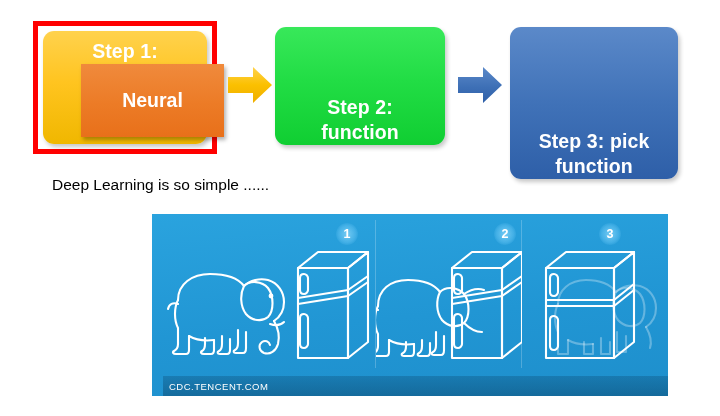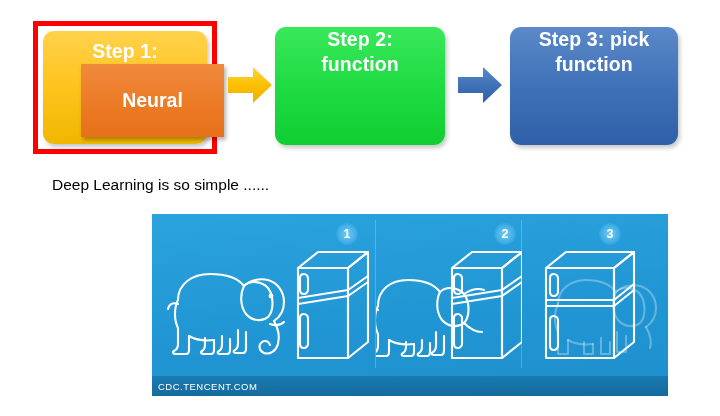--- a/index.html
+++ b/index.html
@@ -30,21 +30,21 @@
     border: 5px solid #FF0000;
     box-sizing: border-box;
     background: #ffffff;
   }
 
   .step-box {
     position: absolute;
     box-sizing: border-box;
     border-radius: 11px;
     display: flex;
-    align-items: flex-start;
+    align-items: flex-end;
     justify-content: center;
     text-align: center;
     color: #ffffff;
     font-size: 19.5px;
     line-height: 25px;
     letter-spacing: 0.1px;
     box-shadow: 2px 3px 4px rgba(0,0,0,0.22);
   }
 
   #step1-box {
@@ -73,21 +73,21 @@
   }
 
   #step2-box {
     left: 275px; top: 27px;
     width: 170px; height: 118px;
     background: linear-gradient(180deg, #38E85A 0%, #22DD45 45%, #10CE32 100%);
   }
 
   #step3-box {
     left: 510px; top: 27px;
-    width: 168px; height: 118px;
+    width: 168px; height: 152px;
     background: linear-gradient(180deg, #5B89C9 0%, #4072B8 50%, #2E5FA8 100%);
   }
 
   .arrow {
     position: absolute;
     width: 44px; height: 38px;
   }
   #arrow1 { left: 228px; top: 66px; }
   #arrow2 { left: 458px; top: 66px; }
 
@@ -134,21 +134,21 @@
   #num2 { left: 342px; top: 9px; }
   #num3 { left: 447px; top: 9px; }
 
   .art { position: absolute; }
   #art1 { left: 0px;   top: 18px; width: 224px; height: 140px; }
   #art2 { left: 224px; top: 18px; width: 146px; height: 140px; }
   #art3 { left: 370px; top: 18px; width: 146px; height: 140px; }
 
   #watermark-bar {
     position: absolute;
-    left: 0; bottom: 0;
+    left: 11px; bottom: 0;
     width: 516px; height: 20px;
     background: linear-gradient(180deg, rgba(10,70,110,0.30) 0%, rgba(8,60,95,0.45) 100%);
     display: flex;
     align-items: center;
   }
   #watermark-text {
     color: #ffffff;
     font-size: 9.5px;
     letter-spacing: 0.5px;
     padding-left: 6px;

